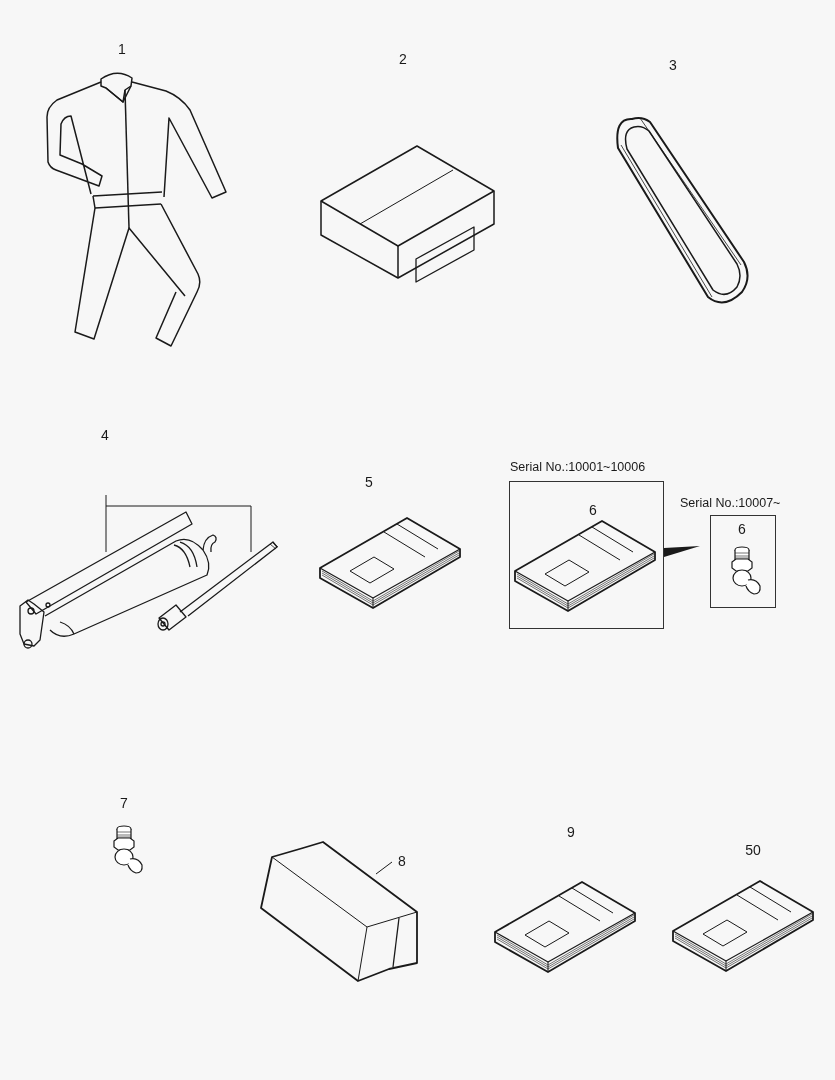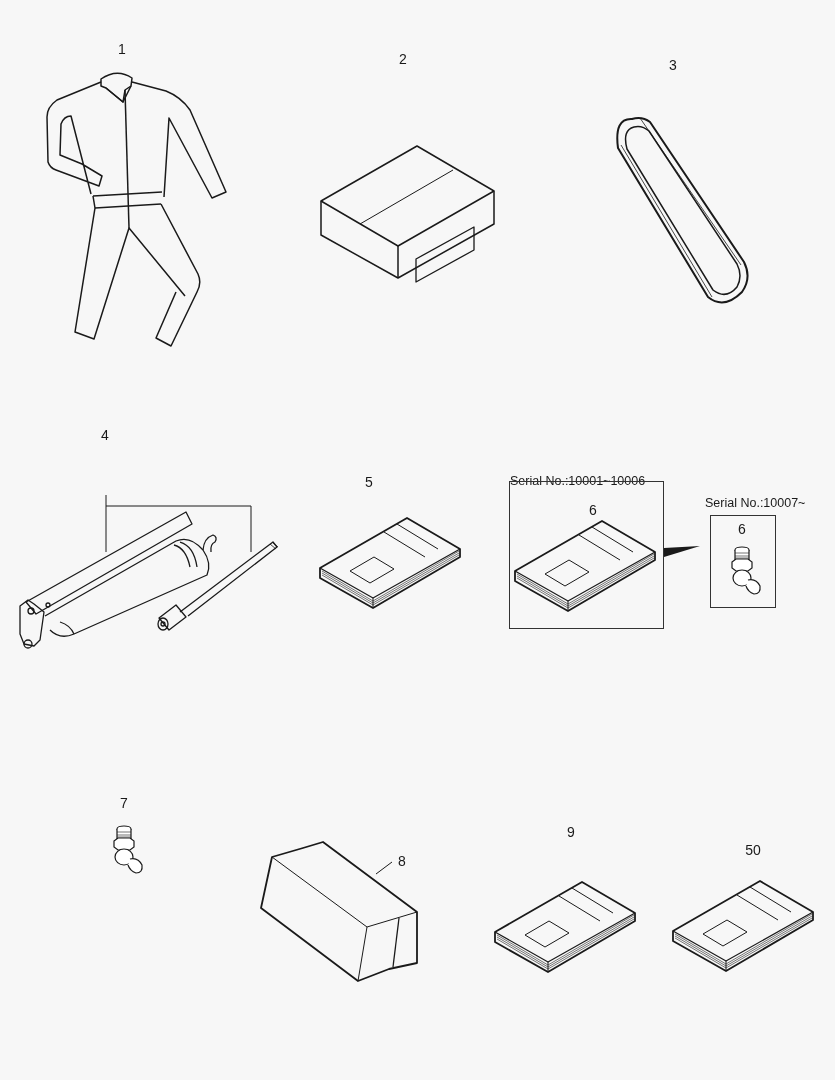--- a/index.html
+++ b/index.html
@@ -113,39 +113,39 @@
   <g fill="none" stroke="#1a1a1a" stroke-linejoin="round">
     <path d="M2,52 L89,2 L142,33 L142,41 L55,92 L2,62 Z" stroke-width="1.8"></path>
     <path d="M2,52 L55,82 L142,33" stroke-width="1.2"></path>
     <path d="M4,55 L55,85 L141,35 M4,57 L55,87 L141,37 M4,59 L55,89 L141,39" stroke-width="0.6"></path>
     <path d="M55,82 L55,92" stroke-width="1"></path>
     <path d="M79,8 L120,33 M66,16 L107,41" stroke-width="1"></path>
     <path d="M32,55 L56,41 L76,53 L52,67 Z" stroke-width="1"></path>
   </g>
 </svg>
 
-<div class="serial" style="left:510px; top:461px;margin-top:14px;">Serial No.:10001~10006</div>
+<div class="serial" style="left:510px; top:461px;">Serial No.:10001~10006</div>
 <div class="frame" style="left:509px; top:481px; width:155px; height:148px;"></div>
 <div class="label" style="left:593px; top:503px;">6</div>
 <svg class="part" style="left:513px;top:519px" width="146" height="94" viewBox="0 0 146 94">
   <g fill="none" stroke="#1a1a1a" stroke-linejoin="round">
     <path d="M2,52 L89,2 L142,33 L142,41 L55,92 L2,62 Z" stroke-width="1.8"></path>
     <path d="M2,52 L55,82 L142,33" stroke-width="1.2"></path>
     <path d="M4,55 L55,85 L141,35 M4,57 L55,87 L141,37 M4,59 L55,89 L141,39" stroke-width="0.6"></path>
     <path d="M55,82 L55,92" stroke-width="1"></path>
     <path d="M79,8 L120,33 M66,16 L107,41" stroke-width="1"></path>
     <path d="M32,55 L56,41 L76,53 L52,67 Z" stroke-width="1"></path>
   </g>
 </svg>
 
 <svg class="part" style="left:0;top:0" width="835" height="1080" viewBox="0 0 835 1080">
   <path d="M664,548 L700,546 L664,557 Z" fill="#1a1a1a"></path>
 </svg>
 
-<div class="serial" style="left:705px; top:497px;">Serial No.:10007~</div>
+<div class="serial" style="left:680px; top:497px;">Serial No.:10007~</div>
 <div class="frame" style="left:710px; top:515px; width:66px; height:93px;"></div>
 <div class="label" style="left:742px; top:522px;">6</div>
 <svg class="part" style="left:728px;top:544px" width="48" height="60" viewBox="0 0 48 60">
   <g fill="#fff" stroke="#1a1a1a" stroke-width="1.2">
     <ellipse cx="14" cy="6" rx="7" ry="3"></ellipse>
     <path d="M7,6 L7,16 L21,16 L21,6" fill="#fff"></path>
     <path d="M7,9 L21,9 M7,12 L21,12 M7,14 L21,14" stroke-width="0.6"></path>
     <path d="M4,18 L8,15 L20,15 L24,18 L24,24 L20,27 L8,27 L4,24 Z"></path>
     <ellipse cx="14" cy="34" rx="9" ry="8"></ellipse>
     <path d="M20,36 Q28,34 32,42 Q33,50 26,50 Q20,48 18,42"></path>

